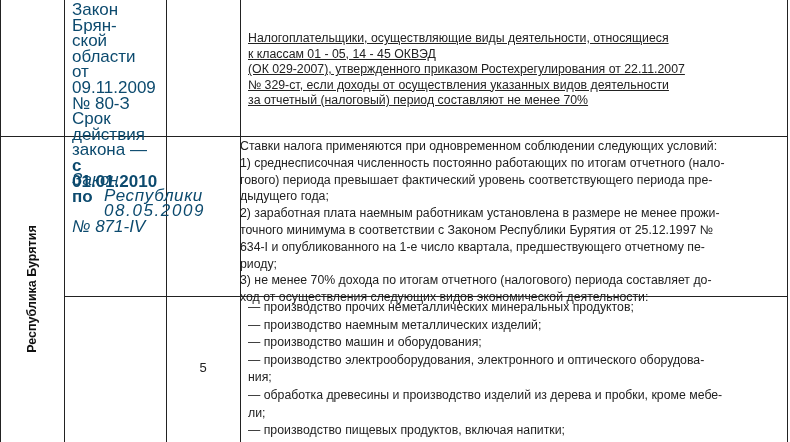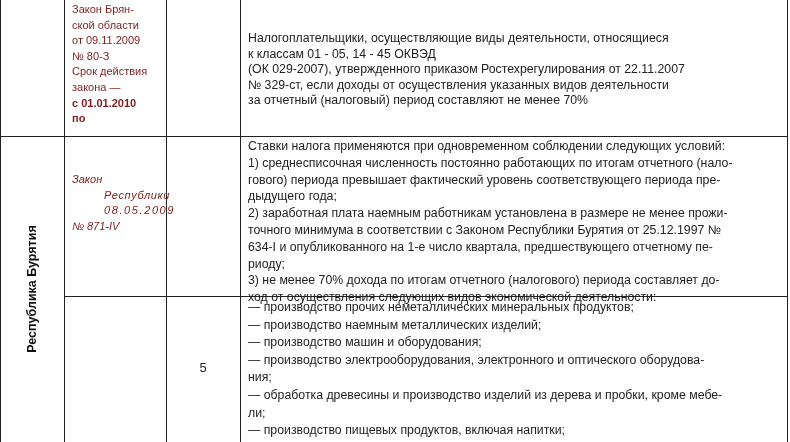--- a/index.html
+++ b/index.html
@@ -7,21 +7,21 @@
     width: 790px; height: 442px; overflow: hidden; position: relative;
     font-family: "Liberation Sans", "DejaVu Sans", sans-serif;
     color: #1a1a1a;
   }
   .table {
     position: absolute; left: 0; top: -2px; width: 788px; height: 446px;
   }
   .vline { position: absolute; top: 0; bottom: 0; width: 1px; background: #222; }
   .hline { position: absolute; height: 1px; background: #222; }
   .cell { position: absolute; box-sizing: border-box; }
-  .law-text { font-size: 11px; line-height: 15.6px; color: #7f1d1d; }
+  .law-text { font-size: 17px; line-height: 15.6px; color: #0c4a6e; }
   .law-text .b { font-weight: bold; }
   .main-text { font-size: 12.3px; line-height: 15.5px; color: #222; }
   .cond-text { font-size: 12.3px; line-height: 16.8px; color: #222; text-align: justify; }
   .list-text { font-size: 12.3px; line-height: 17.6px; color: #222; }
   .region-label {
     position: absolute; left: 0; width: 64px; top: 138px; height: 306px;
   }
   .region-label span {
     position: absolute; left: 50%; top: 50%;
     transform: translate(-50%, -50%) rotate(-90deg);
@@ -48,40 +48,40 @@
     <div>Закон Брян-</div>
     <div>ской области</div>
     <div>от 09.11.2009</div>
     <div>№ 80-З</div>
     <div>Срок действия</div>
     <div>закона —</div>
     <div class="b">с 01.01.2010</div>
     <div class="b">по</div>
   </div>
 
-  <div class="cell main-text" style="left:248px; top:33px; width:535px;">
+  <div class="cell main-text" style="left:248px; top:33px; width:535px;text-decoration:underline;">
     <div>Налогоплательщики, осуществляющие виды деятельности, относящиеся</div>
     <div>к классам 01 - 05, 14 - 45 ОКВЭД</div>
     <div>(ОК 029-2007), утвержденного приказом Ростехрегулирования от 22.11.2007</div>
     <div>№ 329-ст, если доходы от осуществления указанных видов деятельности</div>
     <div>за отчетный (налоговый) период составляют не менее 70%</div>
   </div>
 
   <div class="region-label">
     <span>Республика Бурятия</span>
   </div>
 
   <div class="cell law-text" style="left:72px; top:174px; width:92px;font-style:italic;">
     <div>Закон</div>
     <div class="spaced" style="letter-spacing:0.6px;">Республики</div>
     <div class="spaced">08.05.2009</div>
     <div>№ 871-IV</div>
   </div>
 
-  <div class="cell cond-text" style="left:248px; top:140px; width:535px;">
+  <div class="cell cond-text" style="left:240px; top:140px; width:535px;">
     <div>Ставки налога применяются при одновременном соблюдении следующих условий:</div>
     <div>1) среднесписочная численность постоянно работающих по итогам отчетного (нало-</div>
     <div>гового) периода превышает фактический уровень соответствующего периода пре-</div>
     <div>дыдущего года;</div>
     <div>2) заработная плата наемным работникам установлена в размере не менее прожи-</div>
     <div>точного минимума в соответствии с Законом Республики Бурятия от 25.12.1997 №</div>
     <div>634-I и опубликованного на 1-е число квартала, предшествующего отчетному пе-</div>
     <div>риоду;</div>
     <div>3) не менее 70% дохода по итогам отчетного (налогового) периода составляет до-</div>
     <div>ход от осуществления следующих видов экономической деятельности:</div>

